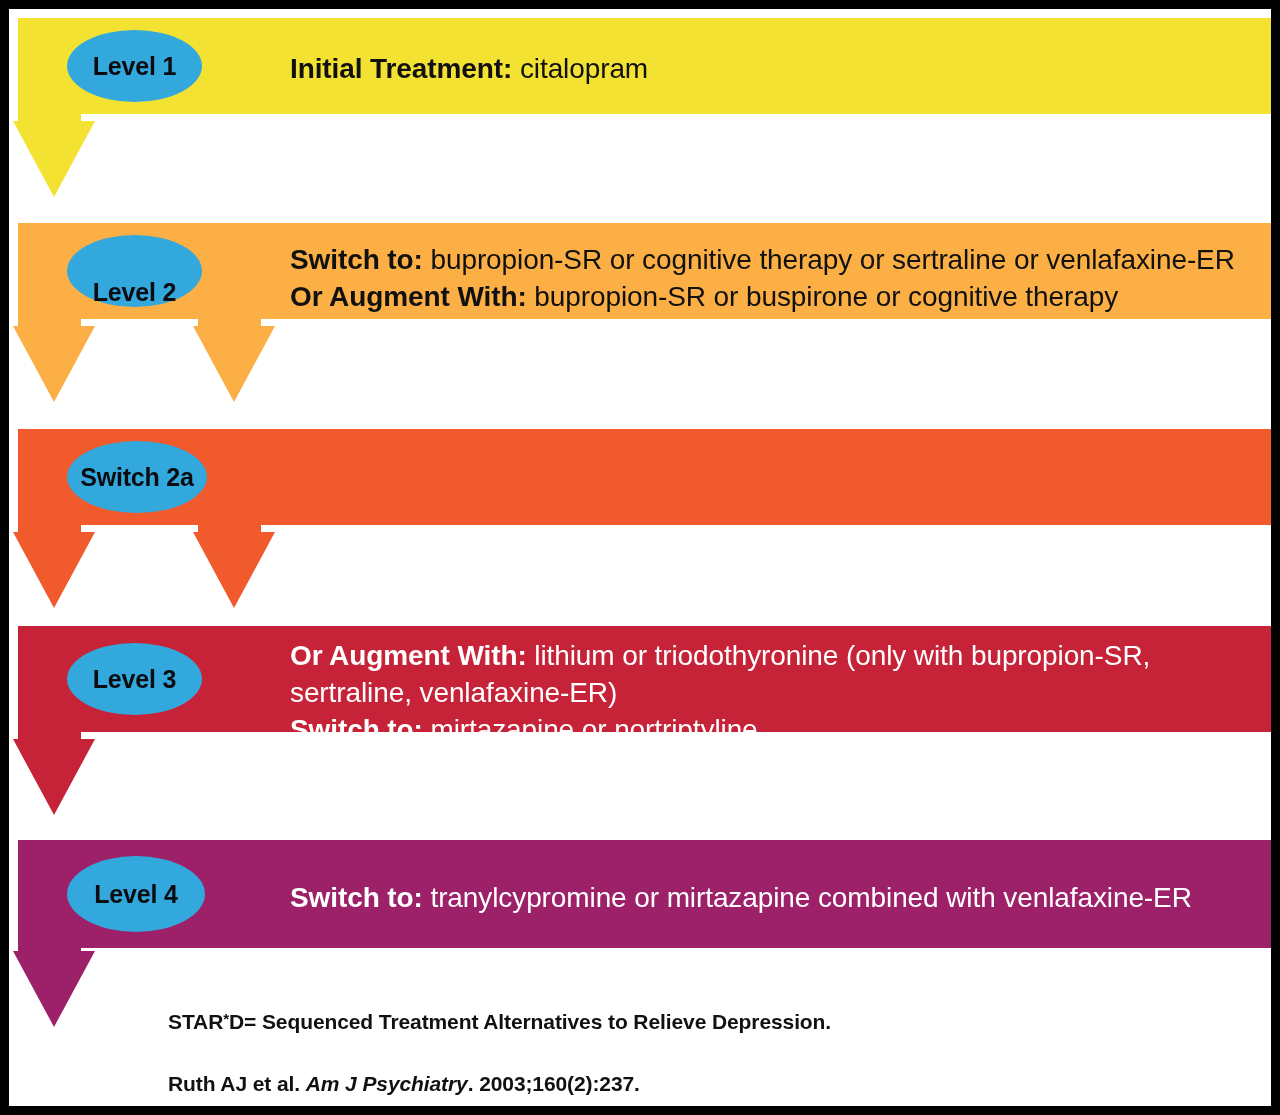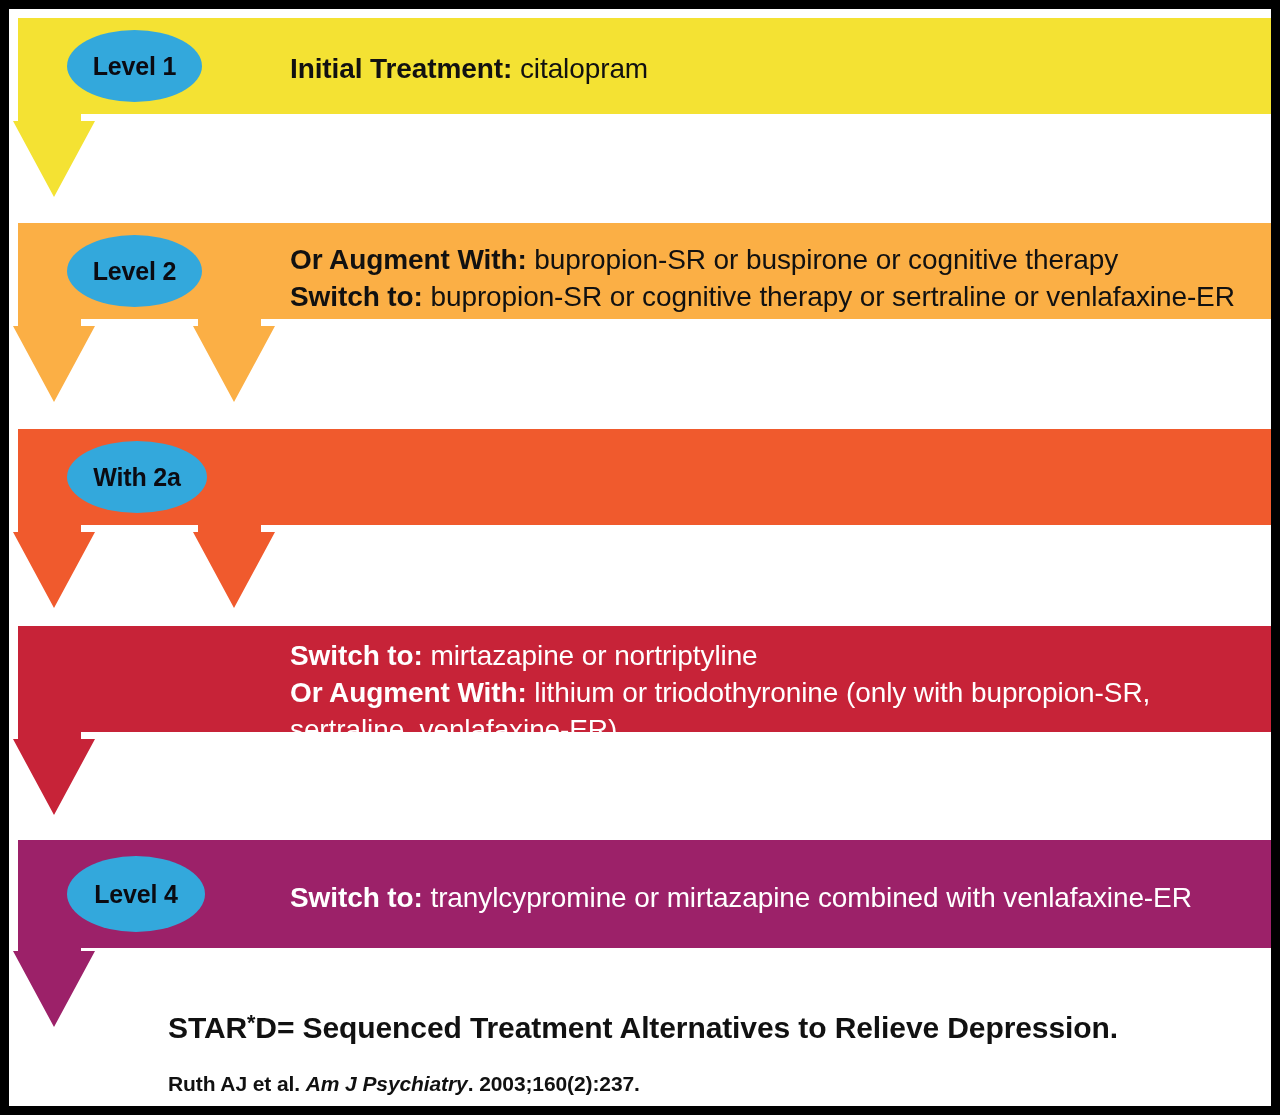--- a/index.html
+++ b/index.html
@@ -86,21 +86,21 @@
     pointer-events: none;
   }
   
   .footnote {
     position: absolute;
     z-index: 5;
     color: #111111;
     white-space: nowrap;
   }
   .footnote.title {
-    font-size: 30px;
+    font-size: 21px;
     font-weight: bold;
     letter-spacing: -0.1px;
   }
   .footnote.title sup {
     font-size: 0.72em;
     vertical-align: 0.35em;
   }
   .footnote.citation {
     font-size: 21px;
     letter-spacing: -0.1px;
@@ -153,48 +153,51 @@
       </div>
       <div class="band-text" style="left:272px; top:32px; width:960px;">
         <div class="row">
           <span class="lead">Initial Treatment:</span><span> citalopram</span>
         </div>
       </div>
     </div>
 
     <div class="band" style="left:9px; top:214px; width:1253px; height:96px;">
       <div class="band-bg" style="background:#FBAF45;"></div>
-      <div class="level-badge" style="left:49px; top:12px; width:135px; height:72px;">
+      <div class="level-badge" style="left:49px; top:12px; width:135px; height:72px;align-items:flex-end;">
         <span class="level-badge-label">Level 2</span>
       </div>
       <div class="band-text" style="left:272px; top:18px; width:980px;">
         <div class="row">
+          <span class="lead">Switch to:</span><span> bupropion-SR or cognitive therapy or sertraline or venlafaxine-ER</span>
+        </div>
+        <div class="row">
           <span class="lead">Or Augment With:</span><span> bupropion-SR or buspirone or cognitive therapy</span>
-        </div>
-        <div class="row">
-          <span class="lead">Switch to:</span><span> bupropion-SR or cognitive therapy or sertraline or venlafaxine-ER</span>
         </div>
       </div>
     </div>
 
     <div class="band" style="left:9px; top:420px; width:1253px; height:96px;">
       <div class="band-bg" style="background:#F05A2D;"></div>
       <div class="level-badge" style="left:49px; top:12px; width:140px; height:72px;">
-        <span class="level-badge-label">With 2a</span>
+        <span class="level-badge-label">Switch 2a</span>
       </div>
     </div>
 
     <div class="band" style="left:9px; top:617px; width:1253px; height:106px;">
       <div class="band-bg" style="background:#C72338;"></div>
+      <div class="level-badge" style="left:49px; top:17px; width:135px; height:72px;">
+        <span class="level-badge-label">Level 3</span>
+      </div>
       <div class="band-text light" style="left:272px; top:11px; width:930px;">
-        <div class="row">
-          <span class="lead">Switch to:</span><span> mirtazapine or nortriptyline</span>
-        </div>
         <div class="row wrap">
           <span class="lead">Or Augment With:</span><span> lithium or triodothyronine (only with bupropion-SR, sertraline, venlafaxine-ER)</span>
+        </div>
+        <div class="row">
+          <span class="lead">Switch to:</span><span> mirtazapine or nortriptyline</span>
         </div>
       </div>
     </div>
 
     <div class="band" style="left:9px; top:831px; width:1253px; height:108px;">
       <div class="band-bg" style="background:#9C2169;"></div>
       <div class="level-badge" style="left:49px; top:16px; width:138px; height:76px;">
         <span class="level-badge-label">Level 4</span>
       </div>
       <div class="band-text light" style="left:272px; top:39px; width:970px;">

